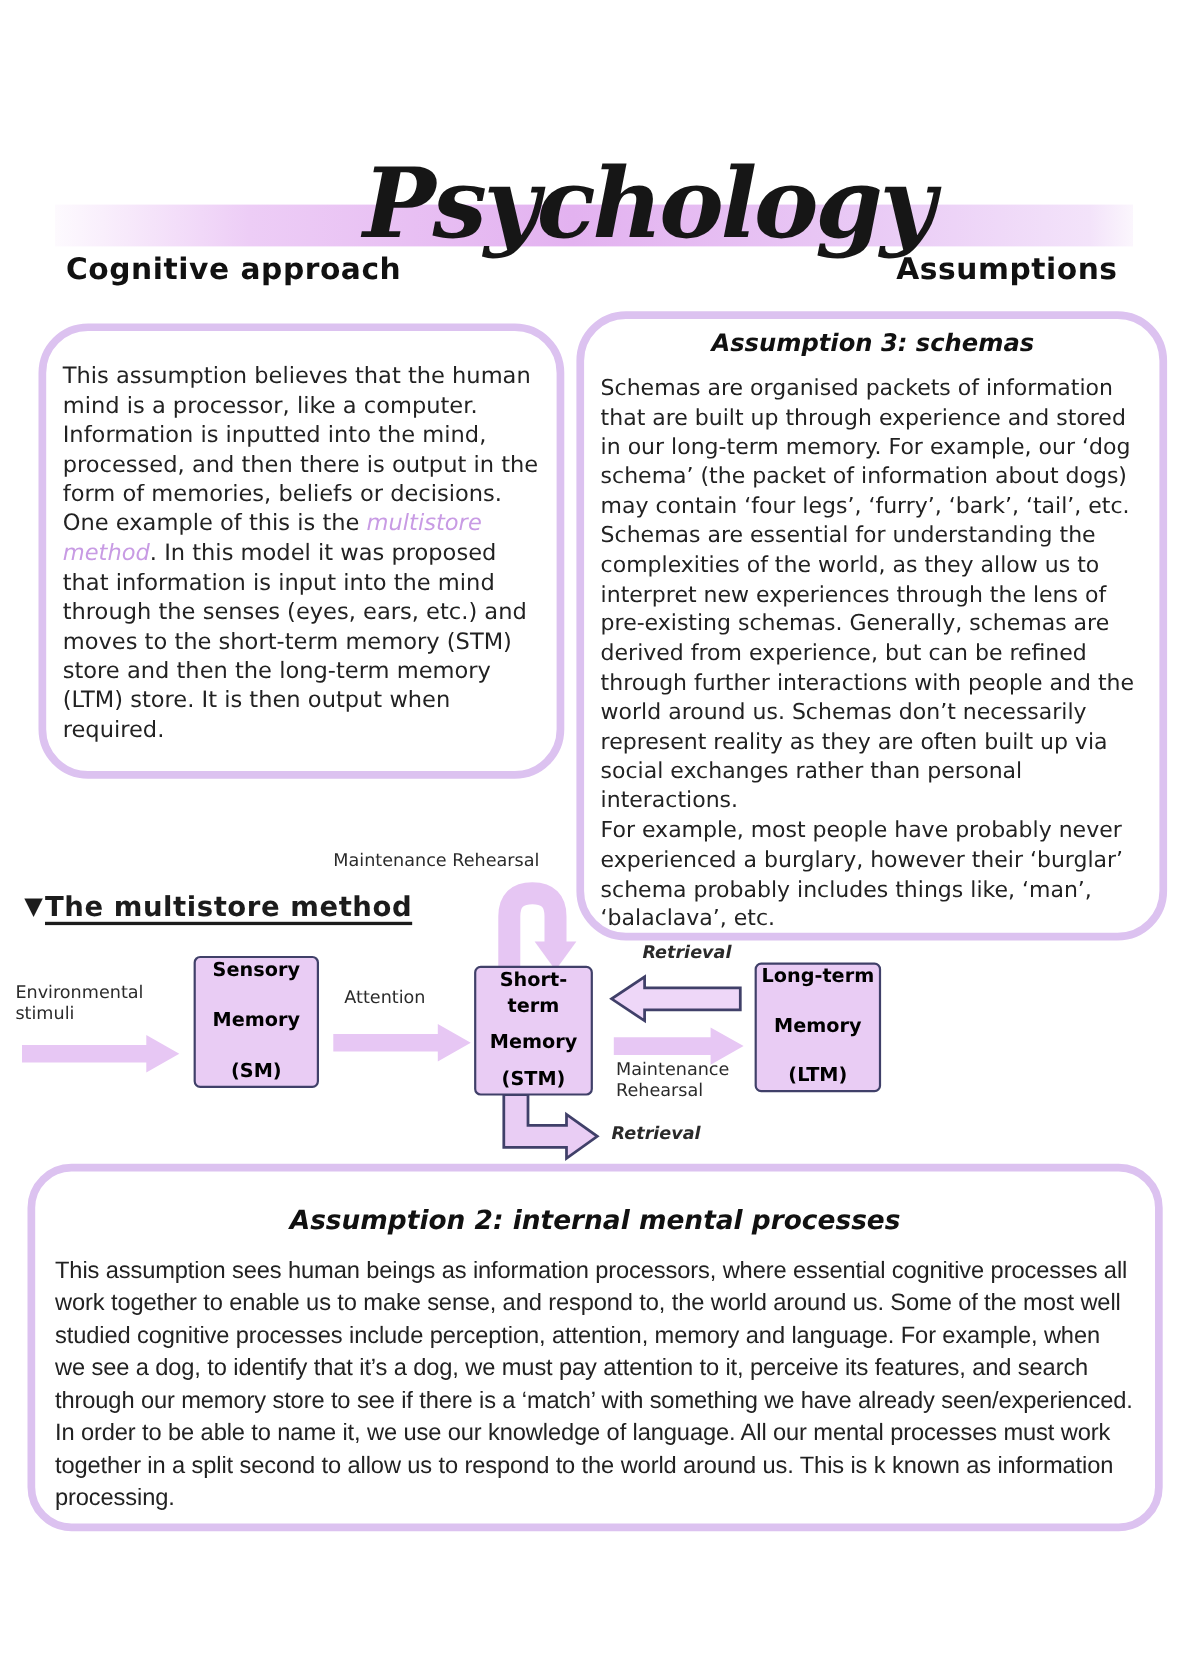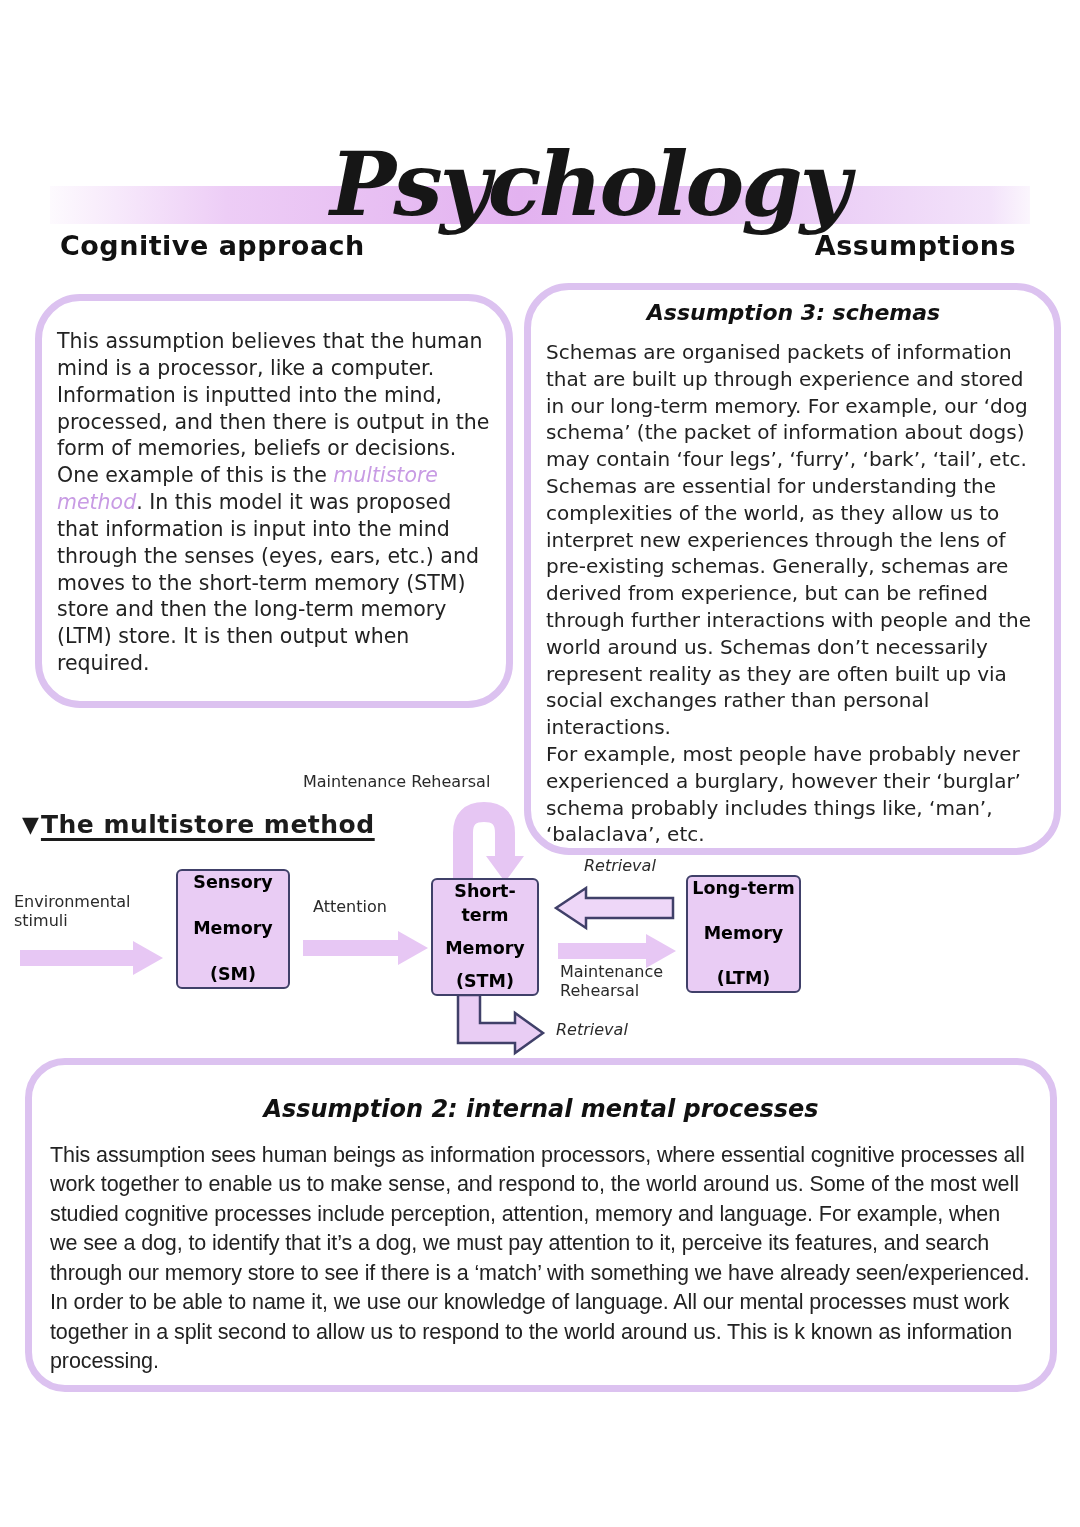--- a/index.html
+++ b/index.html
@@ -34,21 +34,21 @@
   .card1 .card-body { margin-top:15px; }
   .card3 { left:524px; top:283px; width:537px; height:572px; padding:10px 13px 10px 15px; }
   .card3 .card-body { margin-top:14px; font-size:20px; line-height:1.34; }
   .link-phrase { color:#c89be4; font-style:italic; }
 
   
   .diagram-heading { left:22px; top:810px; font-size:25px; font-weight:bold; display:flex; align-items:center; }
   .tri { font-size:22px; line-height:1; margin-right:2px; }
   .dh-text { text-decoration:underline; text-decoration-thickness:2.5px; text-underline-offset:5px; letter-spacing:0.5px; }
   .dlabel { font-size:16px; color:#2a2a2a; }
-  .ditalic { font-style:italic; }
+  .ditalic { font-style:italic;font-weight:bold; }
   .membox {
     background:#e9ccf4; border:2.5px solid #404069; border-radius:6px;
     display:flex; flex-direction:column; align-items:center; justify-content:space-between;
     font-weight:bold; font-size:17.5px; line-height:1.35; text-align:center; color:#000000;
   }
   .box-sm  { left:176px; top:869px; width:114px; height:120px; }
   .box-stm { left:431px; top:878px; width:108px; height:118px; }
   .box-ltm { left:686px; top:875px; width:115px; height:118px; }
   svg.arrows { left:0; top:0; width:1080px; height:1100px; pointer-events:none; }
 

